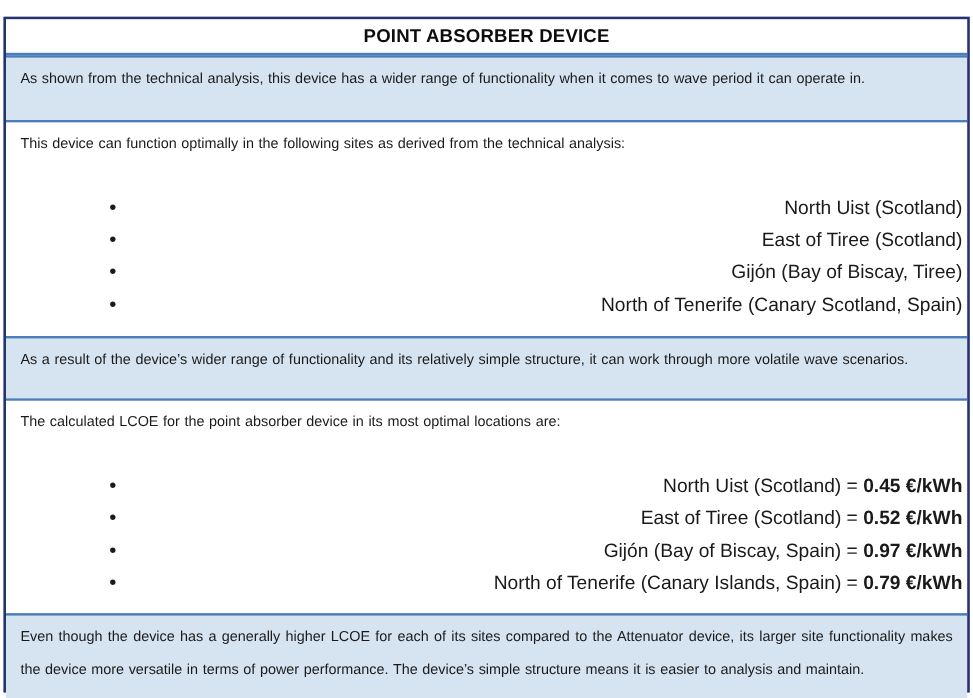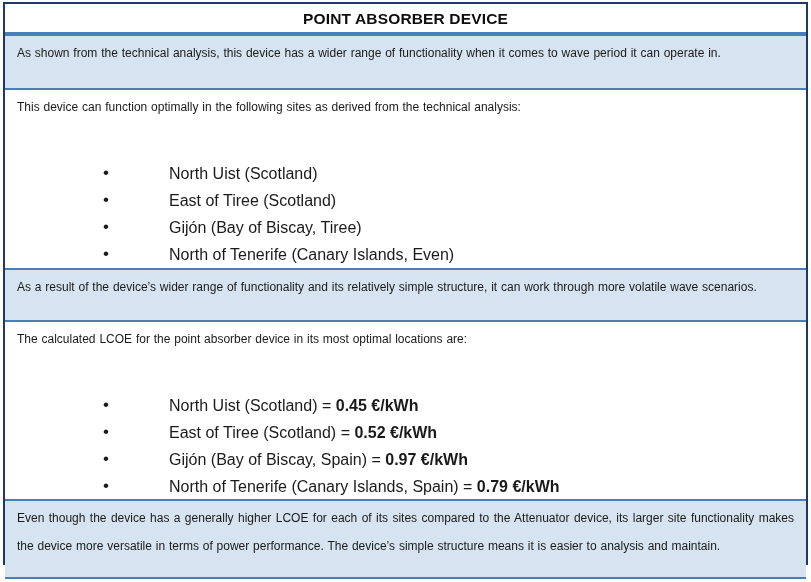--- a/index.html
+++ b/index.html
@@ -10,21 +10,21 @@
   body {
     width: 811px;
     height: 582px;
     font-family: "Liberation Sans", sans-serif;
     overflow: hidden;
   }
 
   .doc-table {
     position: absolute;
     left: 3px;
-    top: 2px;
+    top: 14px;
     width: 805px;
     height: 563px;
     box-sizing: border-box;
     border: 2px solid #1f3864;
     background: #6d28d9;
   }
 
   .row {
     box-sizing: border-box;
     width: 100%;
@@ -65,22 +65,23 @@
     word-spacing: 0.5px;
   }
 
   .para.justify {
     text-align: justify;
     text-align-last: left;
   }
 
   .bullet-list {
     list-style: none;
-    margin: 16px;
+    margin: 4px;
     padding: 0;
+    text-align: right;
   }
 
   .bullet-list li {
     position: relative;
     font-size: 16px;
     color: #1a1a1a;
     line-height: 27px;
     padding-left: 148px;
     height: 27px;
   }
@@ -119,21 +120,21 @@
     <div class="para">As shown from the technical analysis, this device has a wider range of functionality when it comes to wave period it can operate in.</div>
   </div>
 
   <div class="row white r-sites">
     <div class="para">This device can function optimally in the following sites as derived from the technical analysis:</div>
     <div class="spacer-md"></div>
     <ul class="bullet-list">
       <li>North Uist (Scotland)</li>
       <li>East of Tiree (Scotland)</li>
       <li>Gijón (Bay of Biscay, Tiree)</li>
-      <li>North of Tenerife (Canary Islands, Even)</li>
+      <li>North of Tenerife (Canary Scotland, Spain)</li>
     </ul>
   </div>
 
   <div class="row blue r-result">
     <div class="para">As a result of the device’s wider range of functionality and its relatively simple structure, it can work through more volatile wave scenarios.</div>
   </div>
 
   <div class="row white r-lcoe">
     <div class="para">The calculated LCOE for the point absorber device in its most optimal locations are:</div>
     <div class="spacer-md"></div>

